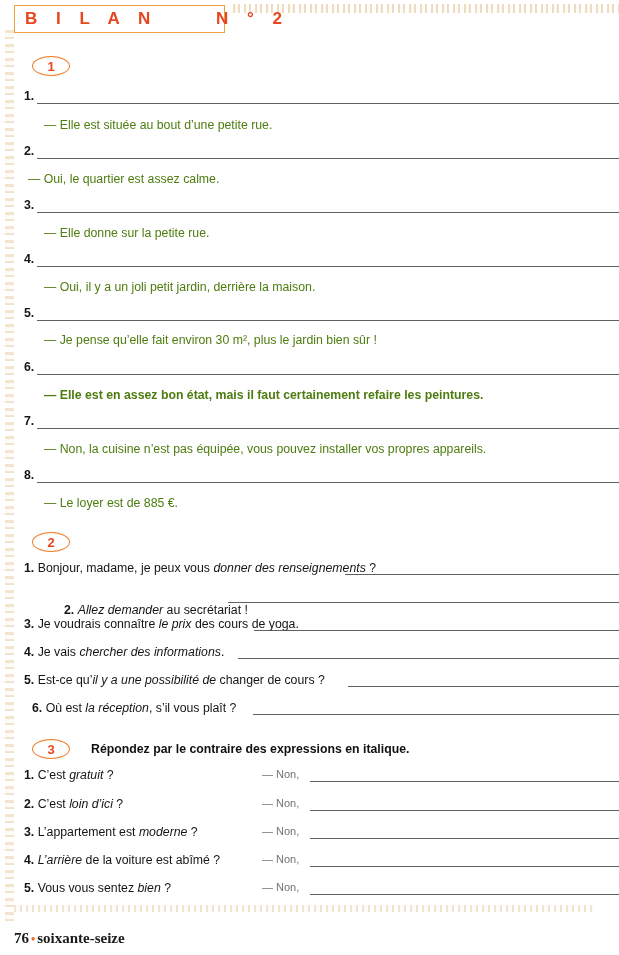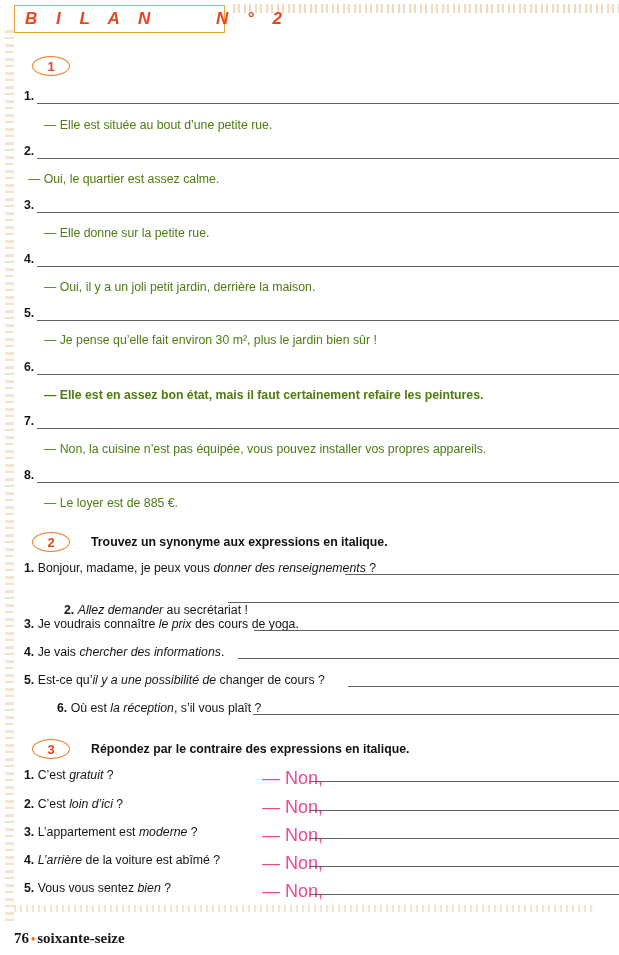--- a/index.html
+++ b/index.html
@@ -71,21 +71,20 @@
     left: 14px;
     top: 5px;
     width: 211px;
     height: 28px;
     box-sizing: border-box;
     border: 1.5px solid #e8a33d;
     display: flex;
     align-items: center;
     padding-left: 10px;
     background: #ffffff;
-    font-style: italic;
   }
   .banner-title {
     font-size: 17px;
     font-weight: bold;
     letter-spacing: 7px;
     color: #e8461e;
     font-family: "Liberation Sans", sans-serif;
     white-space: pre;
   }
 
@@ -142,22 +141,22 @@
     border-bottom: 1px solid #4a4a52;
     opacity: .88;
   }
   em {
     font-style: italic;
   }
 
   
   .non {
     position: absolute;
-    font-size: 18px;
-    color: #ec4899;
+    font-size: 11px;
+    color: #737373;
     white-space: nowrap;
     line-height: 1;
   }
 
   
   .footer {
     position: absolute;
     left: 14px;
     top: 930px;
     font-family: "Liberation Serif", serif;
@@ -216,21 +215,20 @@
 <div class="row" style="left:24px; top:415px;"><span class="num">7.</span></div>
 <div class="rule" style="left:37px; top:428px; width:582px;"></div>
 <div class="answer" style="left:44px; top:443px;">— Non, la cuisine n’est pas équipée, vous pouvez installer vos propres appareils.</div>
 
 <div class="row" style="left:24px; top:469px;"><span class="num">8.</span></div>
 <div class="rule" style="left:37px; top:482px; width:582px;"></div>
 <div class="answer" style="left:44px; top:497px;">— Le loyer est de 885 €.</div>
 
 <div class="ex-head" style="left:32px; top:532px;">
   <span class="ex-circle">2</span>
-  <span class="ex-title">Trouvez un synonyme aux expressions en italique.</span>
 </div>
 
 <div class="row" style="left:24px; top:562px;">
   <span class="num">1.</span>
   <span>Bonjour, madame, je peux vous </span><em>donner des renseignements</em><span> ?</span>
 </div>
 <div class="rule" style="left:345px; top:574px; width:274px;"></div>
 
 <div class="row" style="left:24px; top:604px;margin-left:40px;">
   <span class="num">2.</span>
@@ -249,21 +247,21 @@
   <span>Je vais </span><em>chercher des informations</em><span>.</span>
 </div>
 <div class="rule" style="left:238px; top:658px; width:381px;"></div>
 
 <div class="row" style="left:24px; top:674px;">
   <span class="num">5.</span>
   <span>Est-ce qu’</span><em>il y a une possibilité de</em><span> changer de cours ?</span>
 </div>
 <div class="rule" style="left:348px; top:686px; width:271px;"></div>
 
-<div class="row" style="left:39px; top:702px;padding-left:18px;">
+<div class="row" style="left:14px; top:702px;padding-left:18px;">
   <span class="num">6.</span>
   <span>Où est </span><em>la réception</em><span>, s’il vous plaît ?</span>
 </div>
 <div class="rule" style="left:253px; top:714px; width:366px;"></div>
 
 <div class="ex-head" style="left:32px; top:739px;">
   <span class="ex-circle">3</span>
   <span class="ex-title">Répondez par le contraire des expressions en italique.</span>
 </div>
 

